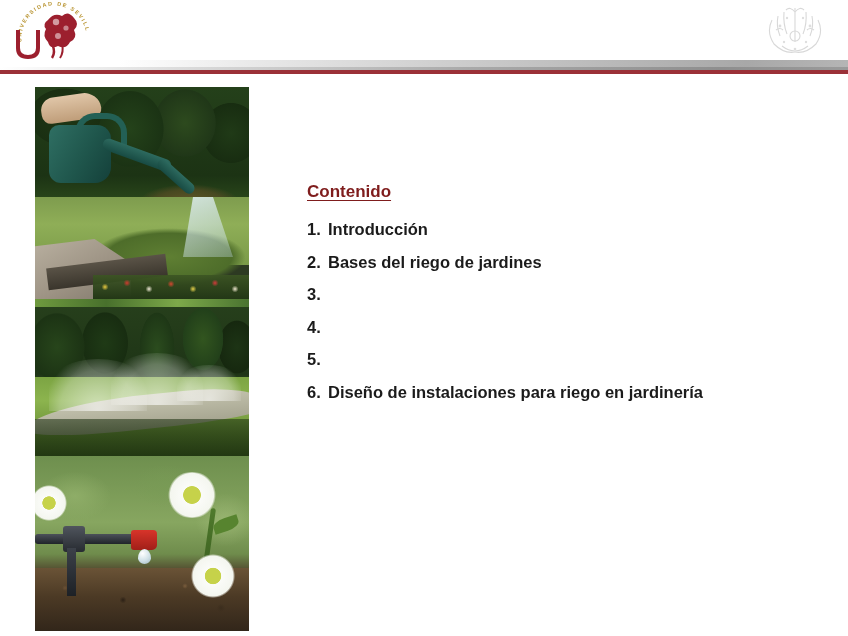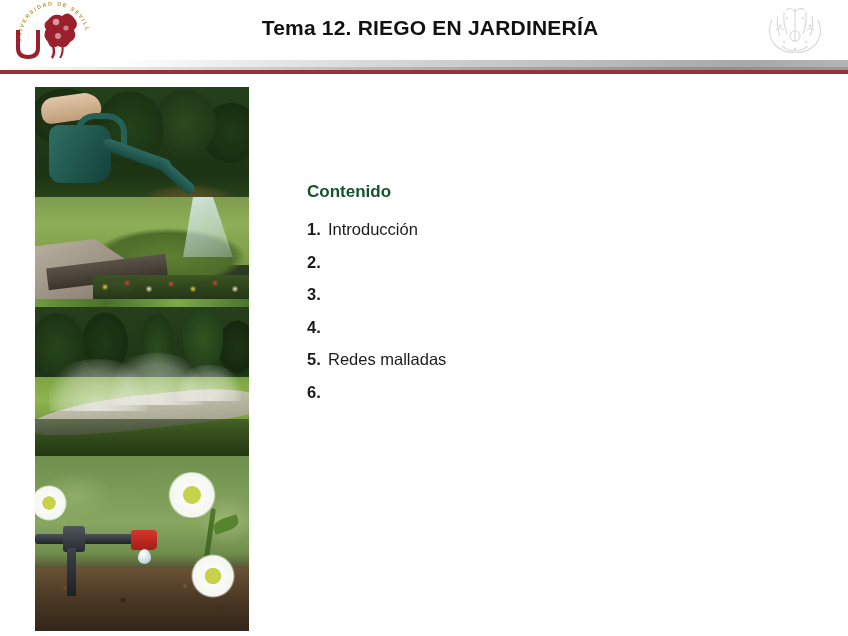--- a/index.html
+++ b/index.html
@@ -322,21 +322,22 @@
 
   
   .content {
     position: absolute;
     left: 307px; top: 182px;
     width: 520px;
   }
   .content-heading {
     font-size: 17px;
     font-weight: bold;
-    color: #14532d;
+    color: #7f1d1d;
+    text-decoration: underline;
     text-underline-offset: 3px;
     margin-bottom: 18px;
   }
   .toc-list {
     list-style: none;
     margin: 0;
     padding: 0;
   }
   .toc-item {
     display: flex;
@@ -345,21 +346,21 @@
     font-weight: bold;
     color: #1b1b1b;
     margin-bottom: 13.5px;
     white-space: nowrap;
   }
   .toc-num {
     width: 21px;
     flex: 0 0 21px;
     font-weight: bold;
   }
-  .toc-label { font-weight: normal; }
+  .toc-label { font-weight: bold; }
 </style>
 </head>
 <body>
 
 <div class="slide">
 
   <div class="header">
 
     <div class="us-logo">
       <svg viewBox="0 0 96 60" width="96" height="60" aria-hidden="true">
@@ -377,21 +378,20 @@
         <path d="M40 18 Q46 10 54 14 Q60 8 66 16 Q72 22 66 28 Q70 36 62 40
                  Q58 48 50 44 Q42 48 40 40 Q34 34 38 27 Q34 22 40 18 Z" fill="#9c1f2e"></path>
         <circle cx="48" cy="20" r="3.2" fill="#ffffff" opacity="0.55"></circle>
         <circle cx="58" cy="26" r="2.6" fill="#ffffff" opacity="0.45"></circle>
         <circle cx="50" cy="34" r="3" fill="#ffffff" opacity="0.5"></circle>
         <path d="M44 42 Q48 50 44 56" stroke="#9c1f2e" stroke-width="2.4" fill="none"></path>
         <path d="M54 42 Q56 50 52 56" stroke="#9c1f2e" stroke-width="2" fill="none"></path>
       </svg>
     </div>
 
-    <div class="slide-title">Tema 12. RIEGO EN JARDINERÍA</div>
 
     <div class="wreath-logo">
       <svg viewBox="0 0 70 58" width="70" height="58" aria-hidden="true">
         <g stroke="#b9b9b9" fill="none" stroke-width="1.1">
           <path d="M35 6 L35 40"></path>
           <path d="M35 10 Q30 4 26 8"></path>
           <path d="M35 10 Q40 4 44 8"></path>
           <path d="M12 18 Q6 30 14 42 Q24 52 35 50"></path>
           <path d="M58 18 Q64 30 56 42 Q46 52 35 50"></path>
           <path d="M18 14 Q16 24 20 34"></path>
@@ -470,30 +470,31 @@
   <div class="content">
     <div class="content-heading">Contenido</div>
 
     <ul class="toc-list">
       <li class="toc-item">
         <span class="toc-num">1.</span>
         <span class="toc-label">Introducción</span>
       </li>
       <li class="toc-item">
         <span class="toc-num">2.</span>
+        <span class="toc-label">Bases del riego de jardines</span>
       </li>
       <li class="toc-item">
         <span class="toc-num">3.</span>
       </li>
       <li class="toc-item">
         <span class="toc-num">4.</span>
       </li>
       <li class="toc-item">
         <span class="toc-num">5.</span>
-        <span class="toc-label">Redes malladas</span>
       </li>
       <li class="toc-item">
         <span class="toc-num">6.</span>
+        <span class="toc-label">Diseño de instalaciones para riego en jardinería</span>
       </li>
     </ul>
   </div>
 
 </div>
 
 </body></html>

